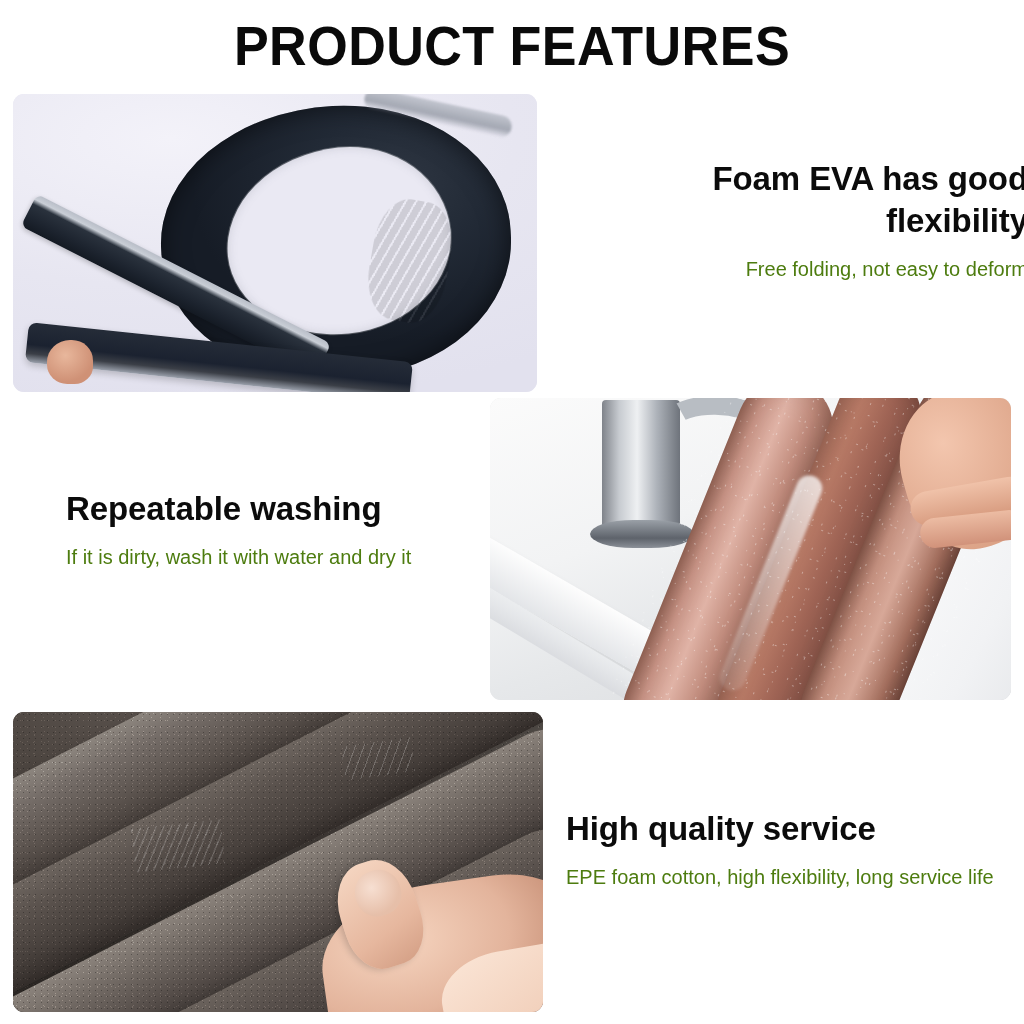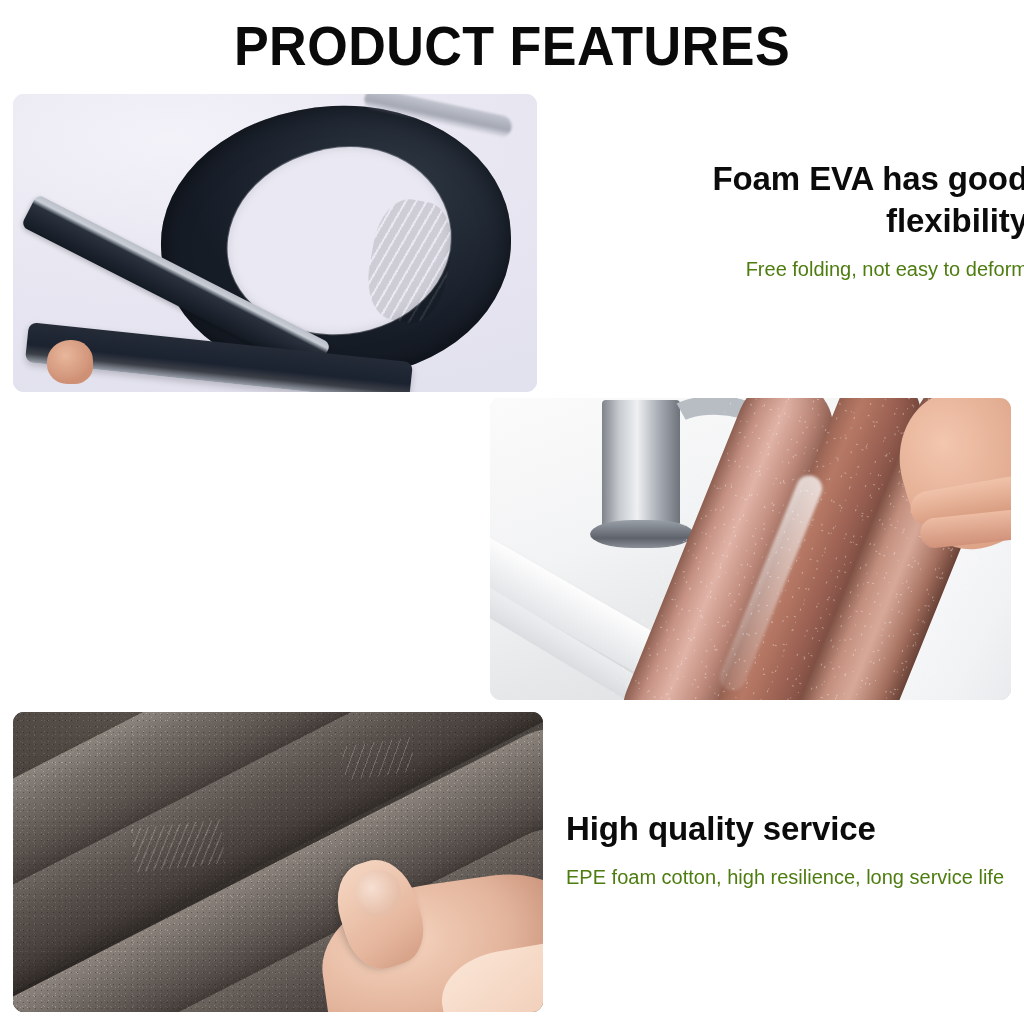--- a/index.html
+++ b/index.html
@@ -264,19 +264,23 @@
     <div class="p3-wrist"></div>
     <div class="p3-thumb"></div>
     <div class="p3-nail"></div>
   </div>
 
   <div class="feature feature-1">
     <h2>Foam EVA has good flexibility</h2>
     <p>Free folding, not easy to deform</p>
   </div>
 
+  <div class="feature feature-2">
+    <h2>Repeatable washing</h2>
+    <p>If it is dirty, wash it with water and dry it</p>
+  </div>
 
   <div class="feature feature-3">
     <h2>High quality service</h2>
-    <p>EPE foam cotton, high resilience, long service life</p>
+    <p>EPE foam cotton, high flexibility, long service life</p>
   </div>
 
 </div>
 
 </body></html>

